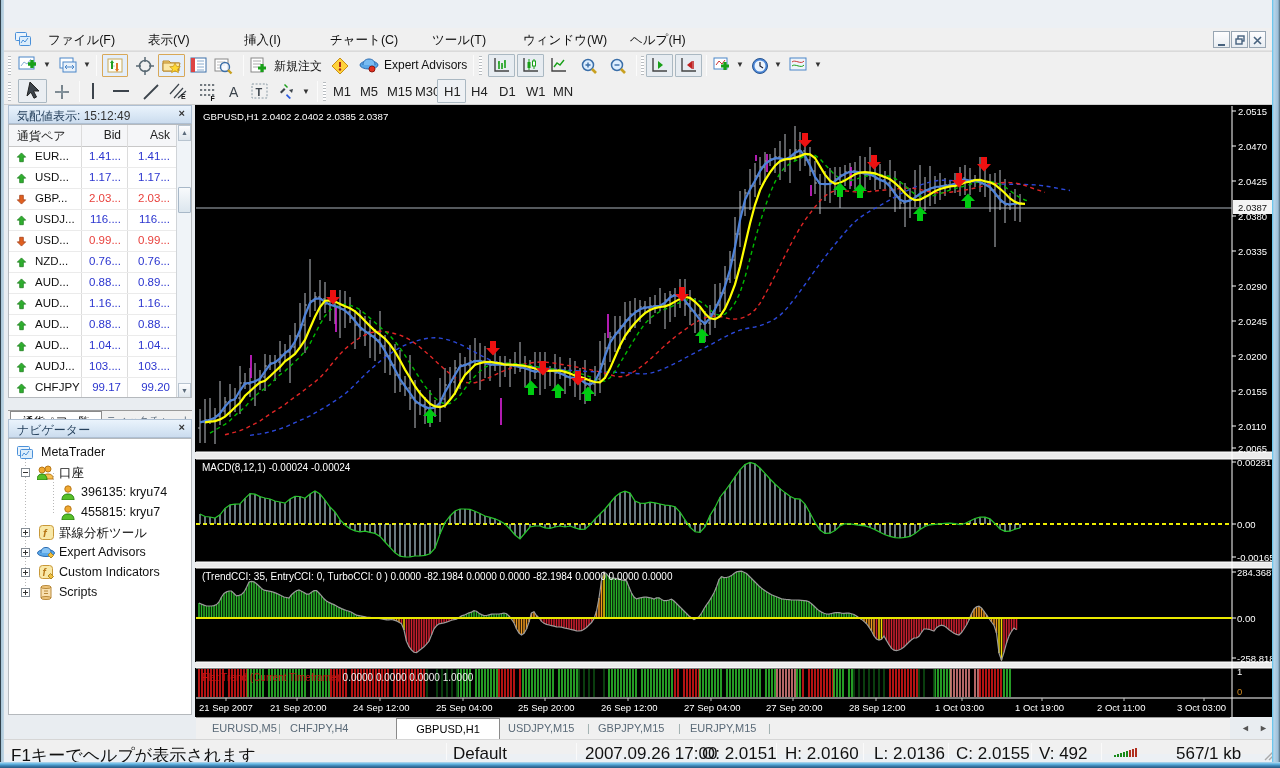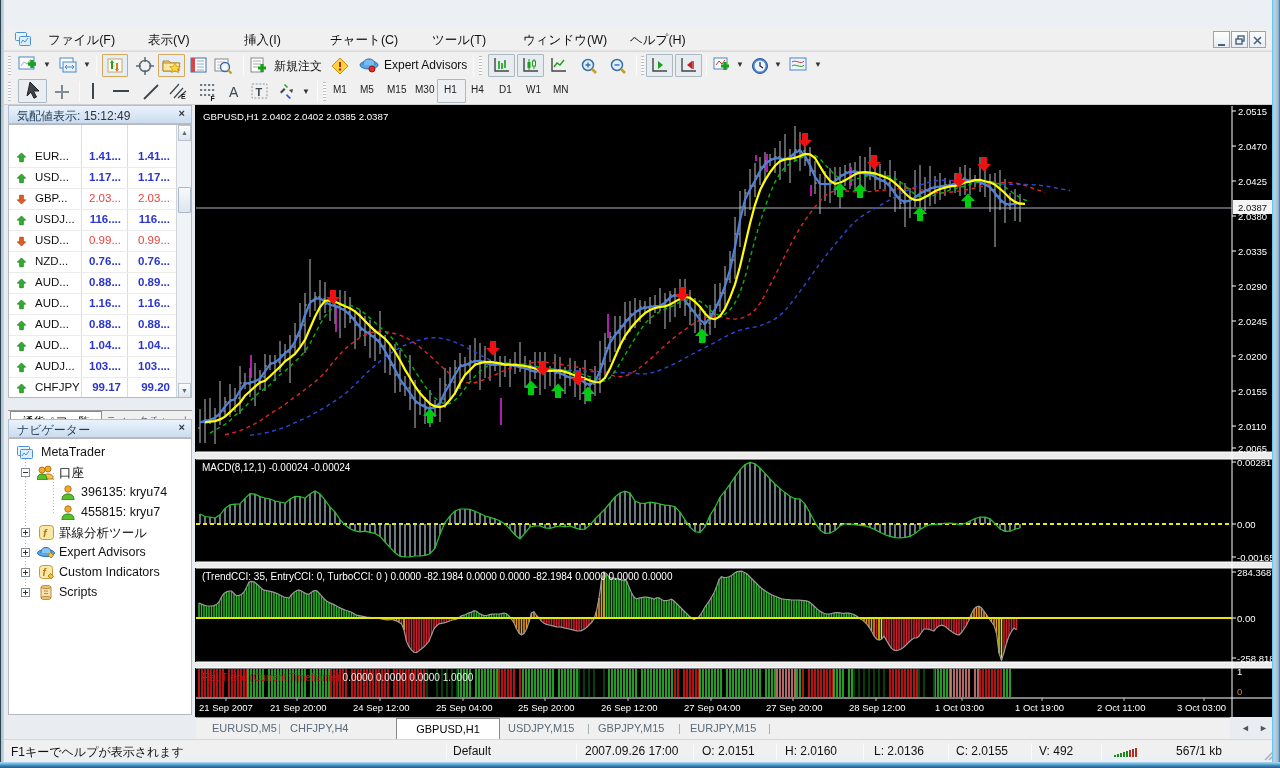--- a/index.html
+++ b/index.html
@@ -23,38 +23,38 @@
 .mitem{position:absolute;top:4px;font-size:12.5px;color:#101010;white-space:nowrap;}
 .mdibtn{position:absolute;top:3px;width:17px;height:17px;border:1px solid #97a5b2;background:linear-gradient(180deg,#fdfdfe,#e8edf2);color:#47627e;font-size:10px;text-align:center;line-height:15px;}
 
 #tb1{left:3px;top:51px;width:1274px;height:27px;background:#f0f0f0;border-top:1px solid #dadada;}
 #tb2{left:3px;top:78px;width:1274px;height:27px;background:#f0f0f0;border-bottom:1px solid #cfcfcf;}
 .grip{position:absolute;width:3px;background:repeating-linear-gradient(180deg,#b8bcc0 0 1px,#fff 1px 3px);}
 .tsep{position:absolute;width:1px;background:#c8cacc;border-right:1px solid #fbfbfb;}
 .tbtxt{position:absolute;font-size:12px;color:#111;white-space:nowrap;}
 .pressed{border:1px solid #d8a858;background:#e4eefa;border-radius:1px;}
 .pressed2{border:1px solid #aab8c2;background:#e7ecf1;border-radius:1px;}
-.tfbtn{position:absolute;top:6px;font-size:10px;color:#222;}
+.tfbtn{position:absolute;top:6px;font-size:13px;color:#222;}
 
 .panel-h{background:linear-gradient(180deg,#eaf3fc 0%,#d9e7f5 55%,#cbdcee 100%);
  border:1px solid #aebfd2;font-size:12px;color:#25405c;}
 .lp{background:#fff;border:1px solid #b5b9bd;}
 .mwhdr{background:#f5f6f8;border-bottom:1px solid #c8c8c8;font-size:12px;color:#222;}
 .mwrow{position:absolute;left:0;width:100%;height:21px;border-bottom:1px solid #ebebeb;font-size:11.5px;}
 .mwname{position:absolute;left:26px;top:3px;color:#111;}
 .bid{position:absolute;top:3px;text-align:right;}
-.blue{color:#2b35cf;font-weight:bold;} .red{color:#e8403c;margin-left:41px;}
+.blue{color:#2b35cf;} .red{color:#e8403c;margin-left:41px;}
 .tab-on{position:absolute;background:#fff;border:1px solid #8a8a8a;border-bottom:none;text-align:center;color:#000;}
 .tab-off{position:absolute;color:#5a6a7a;}
 .treeitem{position:absolute;font-size:12.5px;color:#111;white-space:nowrap;}
 .expbox{position:absolute;width:9px;height:9px;border:1px solid #848c94;background:#fff;}
 .expbox:before{content:"";position:absolute;left:1px;top:3px;width:5px;height:1px;background:#333;}
 .expbox.plus:after{content:"";position:absolute;left:3px;top:1px;width:1px;height:5px;background:#333;}
 
-#status{left:3px;top:739px;width:1274px;height:15px;background:#f0f0f0;border-top:1px solid #d6d6d6;font-size:12px;color:#111;}
+#status{left:3px;top:739px;width:1274px;height:15px;background:#f0f0f0;border-top:1px solid #d6d6d6;font-size:17px;color:#111;}
 .ssep{position:absolute;top:3px;height:17px;width:1px;background:#c6c8ca;border-right:1px solid #fafafa;}
 .stxt{position:absolute;top:4px;white-space:nowrap;}
 
 #tabstrip{left:196px;top:717px;width:1034px;height:22px;background:#f0f0f0;border-top:1px solid #9a9a9a;}
 .ctab{position:absolute;top:4px;font-size:11px;color:#5a6a78;white-space:nowrap;}
 .ctabsep{position:absolute;top:4px;color:#9aa;font-size:11px;}
 </style></head><body>
 <div id="win">
 
 <div id="menubar" class="abs">
@@ -255,20 +255,25 @@
 <div class="tfbtn" style="left:496px">D1</div>
 <div class="tfbtn" style="left:523px">W1</div>
 <div class="tfbtn" style="left:550px">MN</div>
 </div>
 <div class="abs" style="left:3px;top:105px;width:1274px;height:634px;background:#e9edf1"></div>
 <div class="abs panel-h" style="left:8px;top:105px;width:184px;height:19px;">
       <span style="position:absolute;left:8px;top:2px">気配値表示: <span style="color:#333">15:12:49</span></span>
       <span style="position:absolute;right:6px;top:1px;color:#333;font-size:11px;font-weight:bold">×</span>
     </div>
 <div class="abs lp" style="left:8px;top:124px;width:184px;height:274px;overflow:hidden">
+<div class="abs mwhdr" style="left:0;top:0;width:100%;height:22px">
+        <span style="position:absolute;left:8px;top:3px">通貨ペア</span>
+        <span class="bid" style="right:70px;top:3px;color:#222">Bid</span>
+        <span class="bid" style="right:21px;top:3px;color:#222">Ask</span>
+      </div>
 <div class="abs" style="left:72px;top:0;width:1px;height:274px;background:#dcdcdc"></div>
 <div class="abs" style="left:118px;top:0;width:1px;height:274px;background:#dcdcdc"></div>
 <div class="mwrow" style="top:22px">
         <svg width="11" height="11" viewBox="0 0 12 12" style="position:absolute;left:7px;top:5px">
           <path d="M6 1l4.6 4.6H8v5H4v-5H1.4z" fill="#2fae2f" stroke="#1a7a1a" stroke-width=".8"></path>
         </svg>
         <span class="mwname">EUR...</span>
         <span class="bid blue" style="right:70px">1.41...</span>
         <span class="bid blue" style="right:21px">1.41...</span>
       </div>

